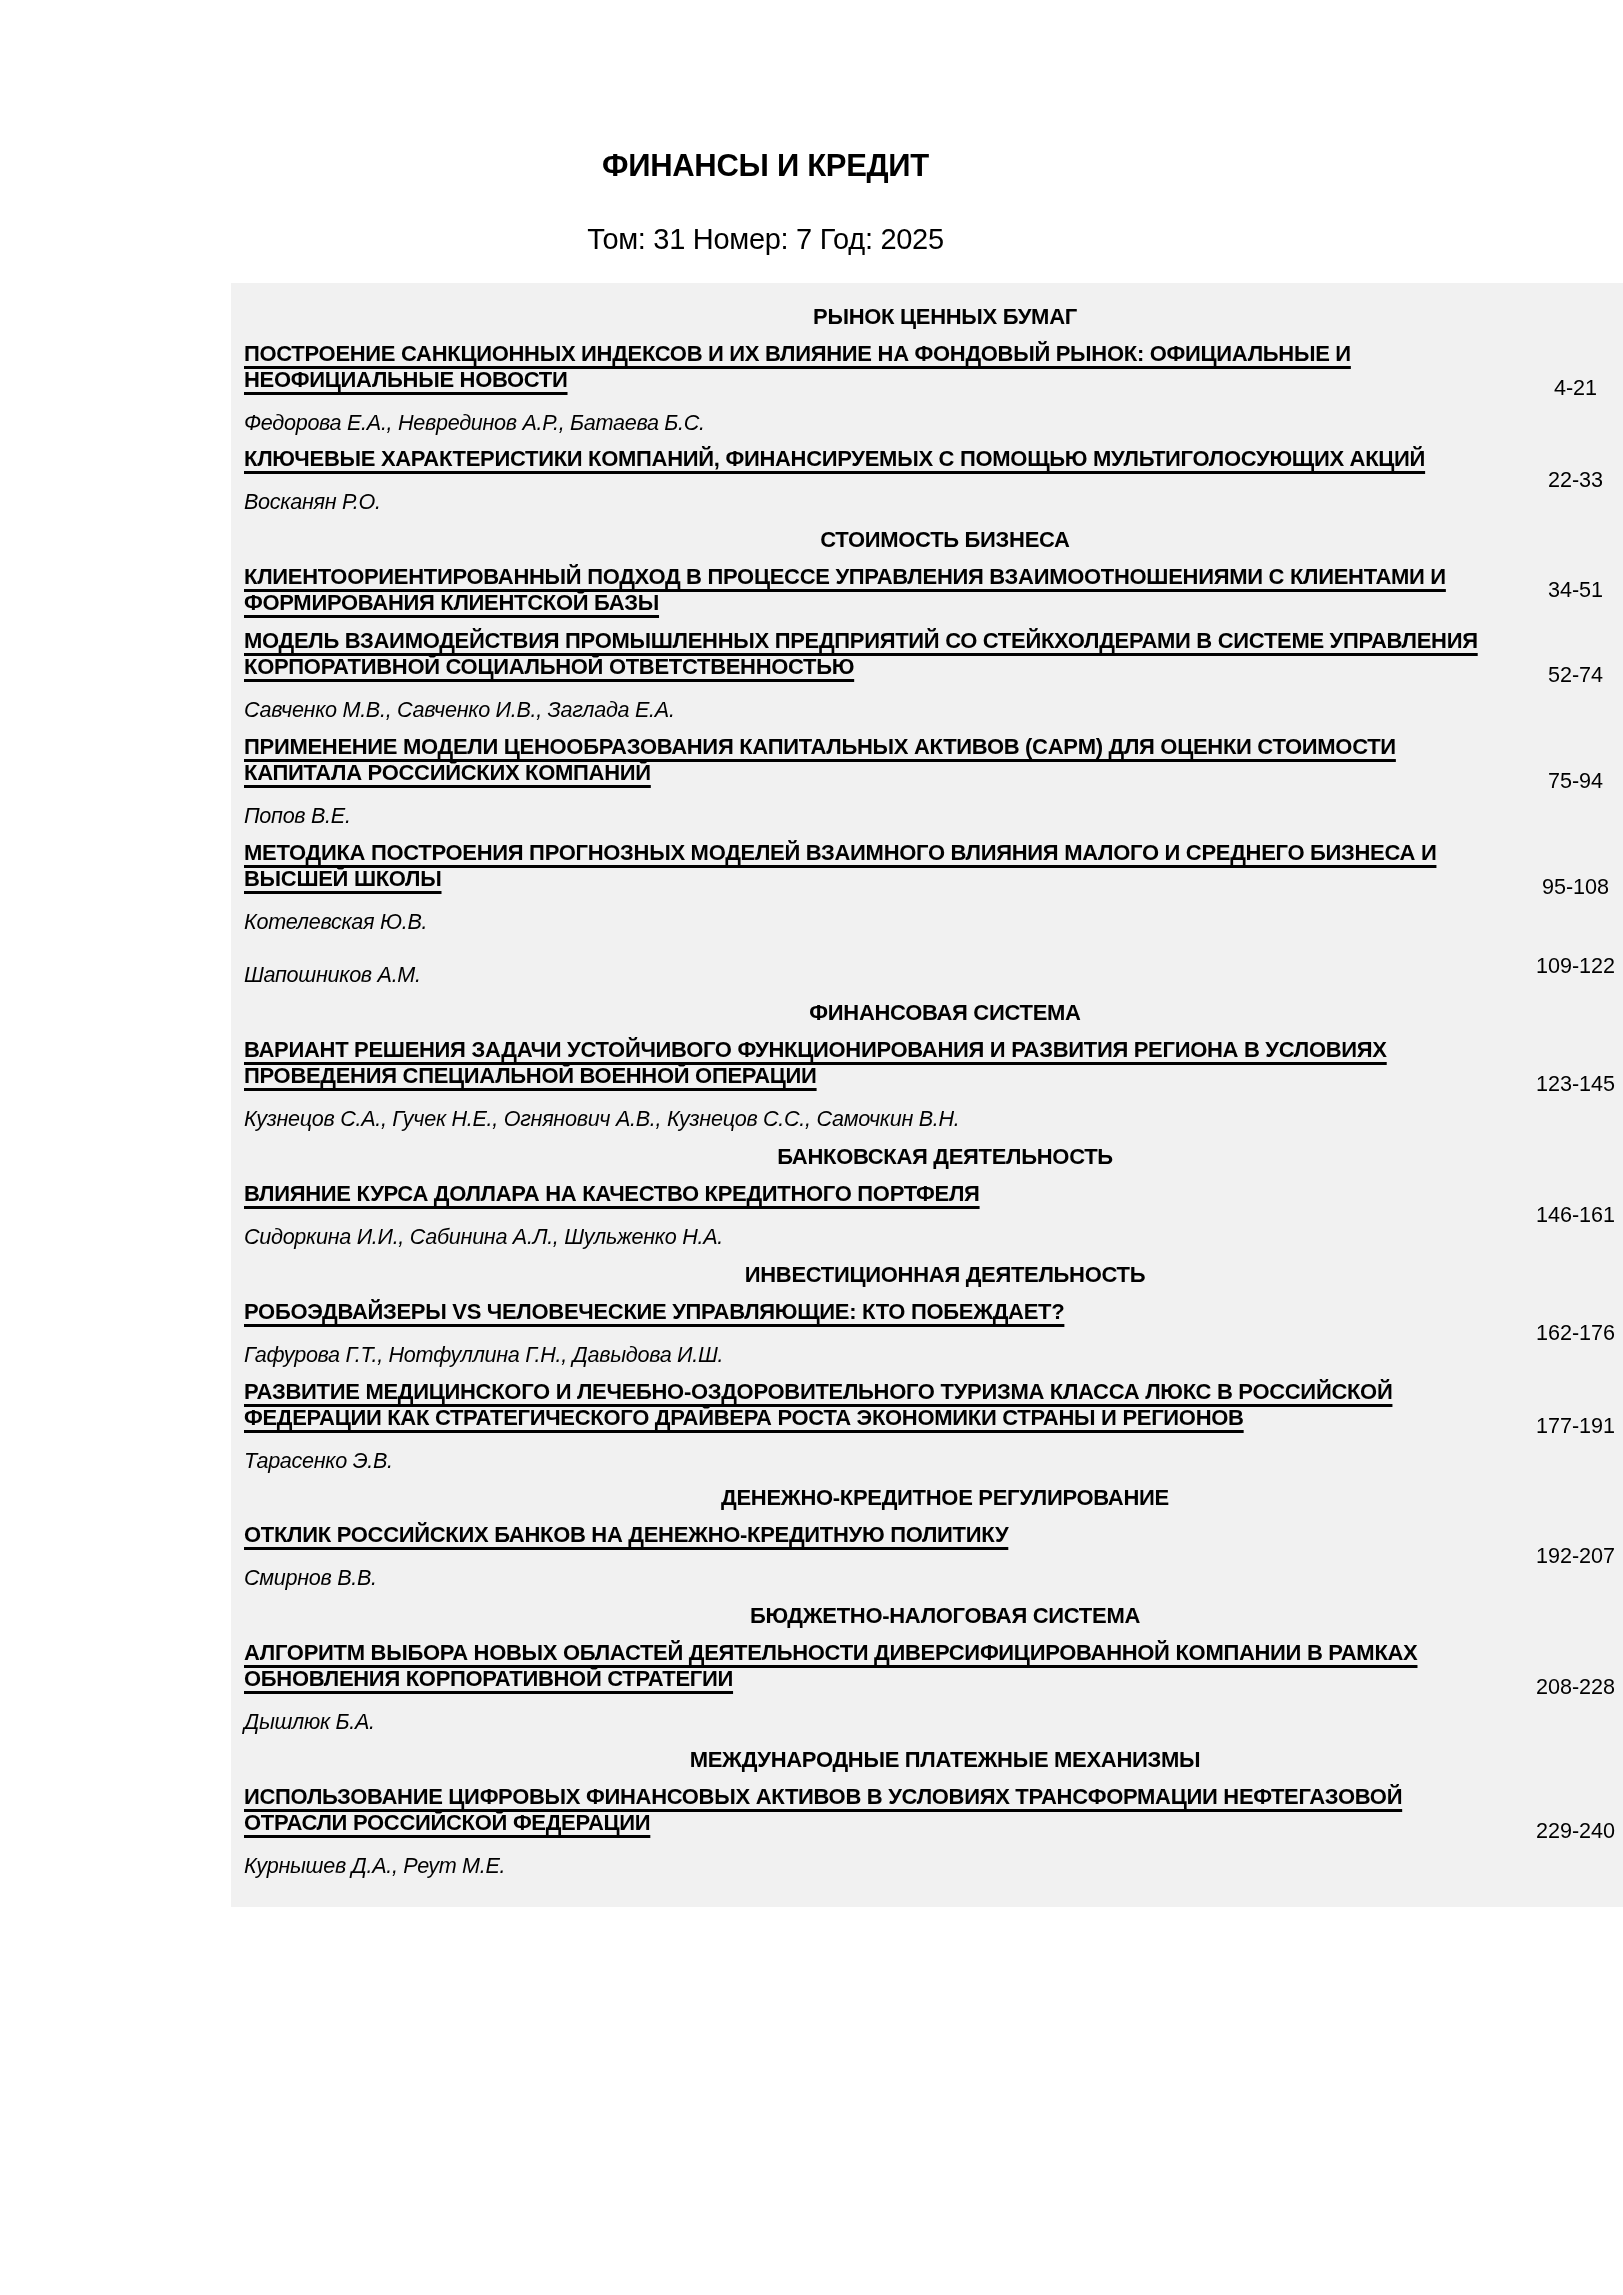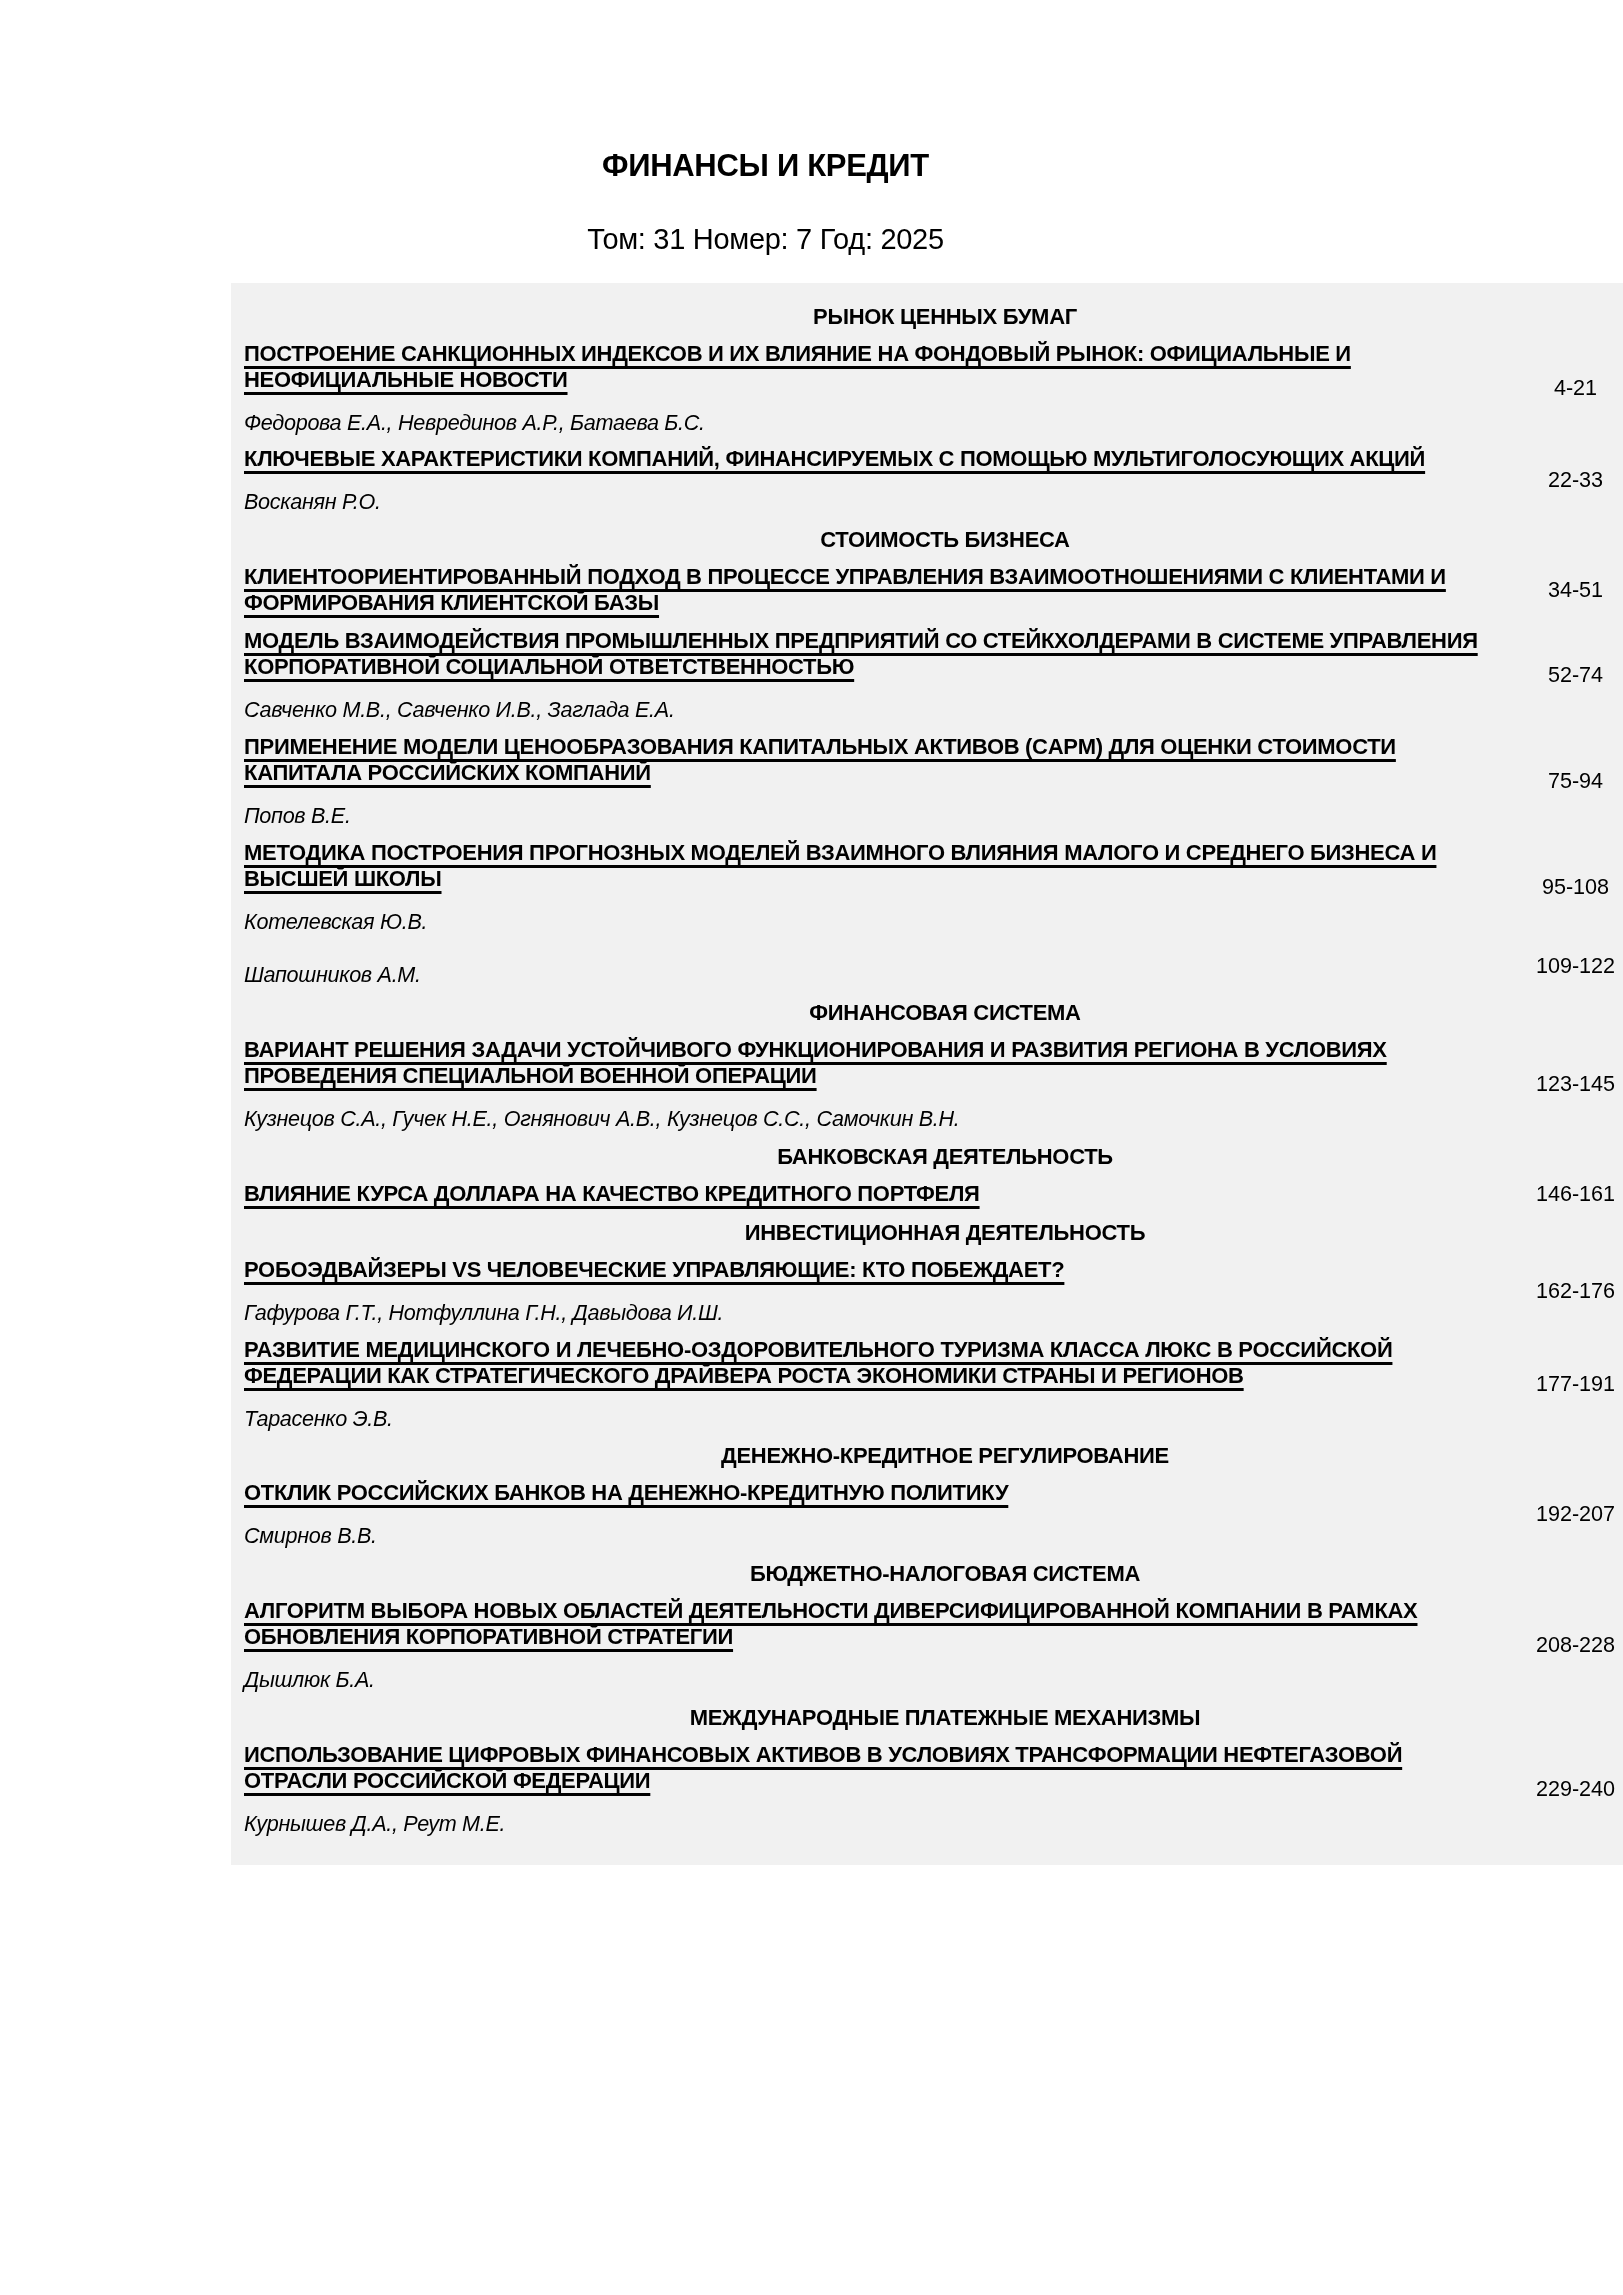--- a/index.html
+++ b/index.html
@@ -149,20 +149,21 @@
       <div class="entry-authors">Кузнецов С.А., Гучек Н.Е., Огнянович А.В., Кузнецов С.С., Самочкин В.Н.</div>
     </div>
     <div class="entry-pages">123-145</div>
   </div>
 
   <div class="section-head">БАНКОВСКАЯ ДЕЯТЕЛЬНОСТЬ</div>
 
   <div class="entry">
     <div class="entry-main">
       <span class="entry-title">ВЛИЯНИЕ КУРСА ДОЛЛАРА НА КАЧЕСТВО КРЕДИТНОГО ПОРТФЕЛЯ</span>
+      <div class="entry-authors">Сидоркина И.И., Сабинина А.Л., Шульженко Н.А.</div>
     </div>
     <div class="entry-pages">146-161</div>
   </div>
 
   <div class="section-head">ИНВЕСТИЦИОННАЯ ДЕЯТЕЛЬНОСТЬ</div>
 
   <div class="entry">
     <div class="entry-main">
       <span class="entry-title">РОБОЭДВАЙЗЕРЫ VS ЧЕЛОВЕЧЕСКИЕ УПРАВЛЯЮЩИЕ: КТО ПОБЕЖДАЕТ?</span>
       <div class="entry-authors">Гафурова Г.Т., Нотфуллина Г.Н., Давыдова И.Ш.</div>

